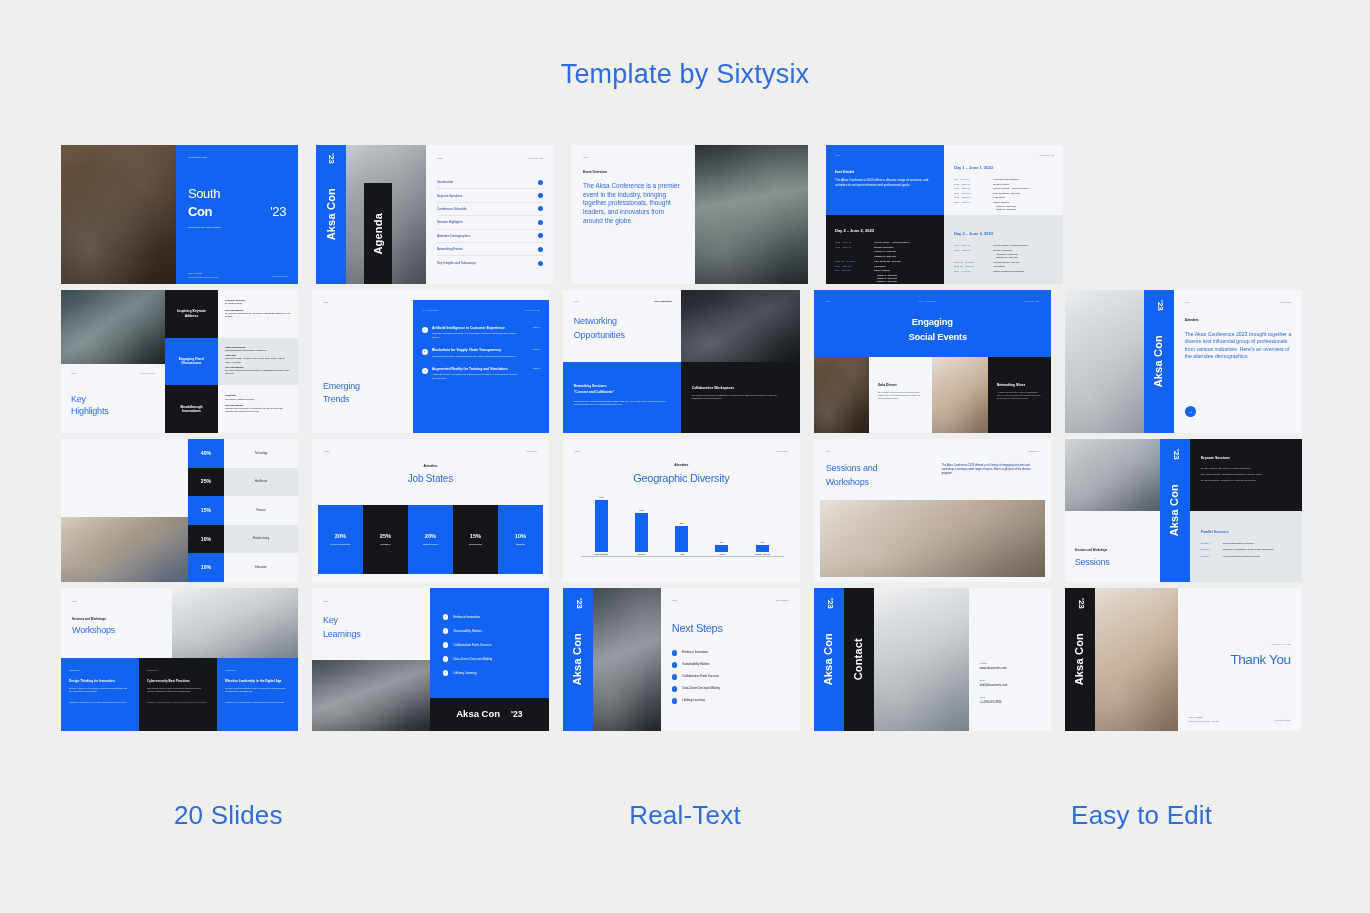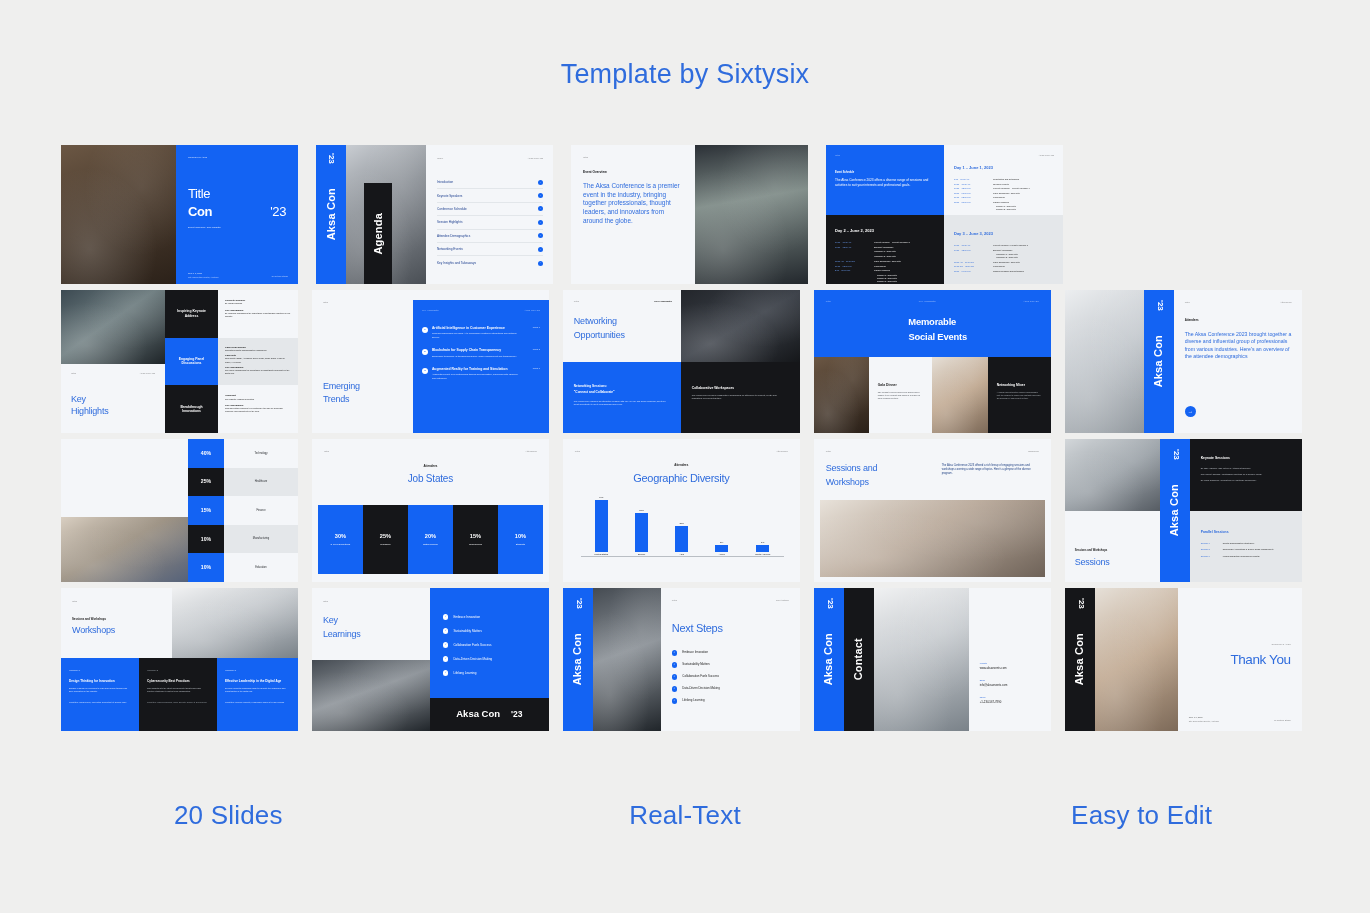--- a/index.html
+++ b/index.html
@@ -137,21 +137,21 @@
 
 <div class="grid">
 
   <div class="row">
 
     <div class="cell">
       <div class="slide bg-white">
         <div class="photo ph-warm" style="left:0;top:0;width:115px;height:139px;"></div>
         <div class="abs bg-blue" style="left:115px;top:0;width:122px;height:139px;">
           <div class="abs mini t-white" style="left:12px;top:11px;opacity:.85;">Company's Aksa</div>
-          <div class="abs t-white big" style="left:12px;top:42px;">Title</div>
+          <div class="abs t-white big" style="left:12px;top:42px;">South</div>
           <div class="abs t-white big" style="left:12px;top:60px;font-weight:bold;">Con</div>
           <div class="abs t-white big" style="right:12px;top:60px;">'23</div>
           <div class="abs mini t-white" style="left:12px;top:81px;opacity:.9;">Event summary and insights</div>
           <div class="abs tiny t-white" style="left:12px;bottom:9px;opacity:.85;">June 1-3, 2023</div>
           <div class="abs tiny t-white" style="left:12px;bottom:5px;opacity:.7;">City Convention Center, Anytown</div>
           <div class="abs tiny t-white" style="right:10px;bottom:6px;opacity:.7;">by Sixtysix Studio</div>
         </div>
       </div>
     </div>
 
@@ -424,21 +424,21 @@
     </div>
 
     <div class="cell">
       <div class="slide tall bg-white">
         <div class="abs bg-blue" style="left:0;top:0;width:237px;height:67px;">
           <div class="abs row-line" style="left:12px;right:12px;top:10px;">
             <span class="mini t-white">Intro</span>
             <span class="mini t-white">Key Highlights</span>
             <span class="mini t-white">Aksa Con '23</span>
           </div>
-          <div class="abs t-white" style="left:0;right:0;top:26px;text-align:center;font-size:9.4px;font-weight:700;letter-spacing:-.2px;">Memorable</div>
+          <div class="abs t-white" style="left:0;right:0;top:26px;text-align:center;font-size:9.4px;font-weight:700;letter-spacing:-.2px;">Engaging</div>
           <div class="abs t-white" style="left:0;right:0;top:41px;text-align:center;font-size:9.4px;font-weight:700;letter-spacing:-.2px;margin-left:11px;">Social Events</div>
         </div>
         <div class="photo ph-warm" style="left:0;top:67px;width:55px;height:76px;"></div>
         <div class="abs bg-white" style="left:55px;top:67px;width:63px;height:76px;padding:26px 9px;">
           <div style="font-size:3.4px;font-weight:700;margin-bottom:3px;">Gala Dinner</div>
           <div class="tiny" style="color:#4a4f55;">The elegant evening offered fine dining and a chance to be elegant and social in a space far from a formal meeting.</div>
         </div>
         <div class="photo ph-group" style="left:118px;top:67px;width:56px;height:76px;"></div>
         <div class="abs bg-dark" style="left:174px;top:67px;width:63px;height:76px;padding:26px 9px;">
           <div class="t-white" style="font-size:3.4px;font-weight:700;margin-bottom:3px;">Networking Mixer</div>

